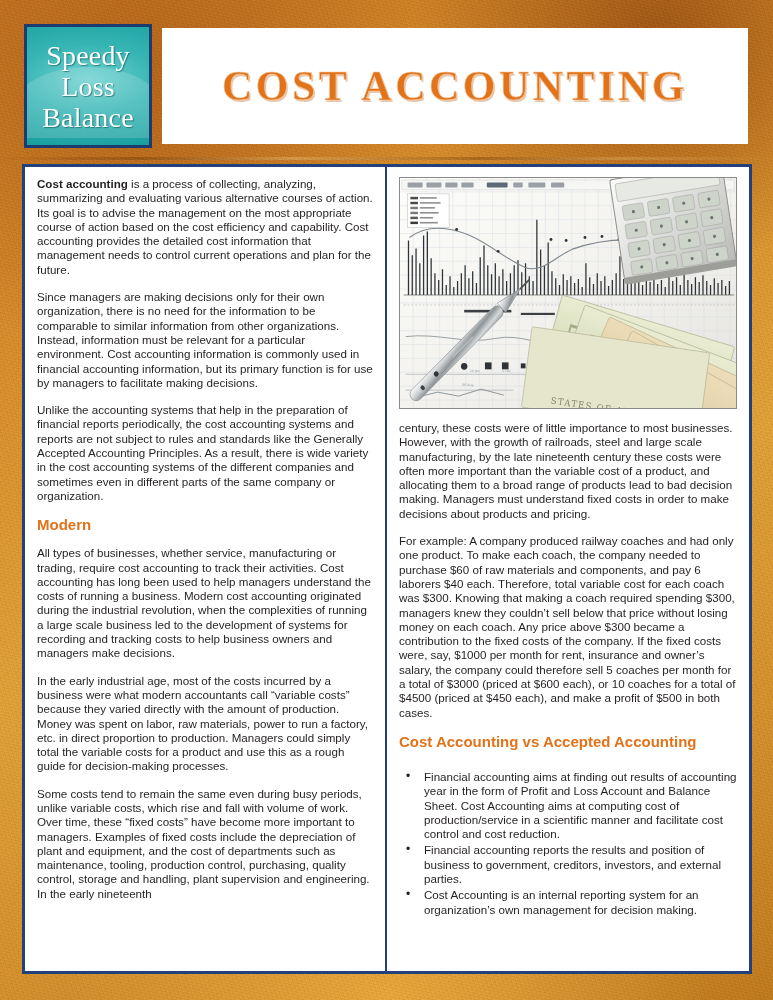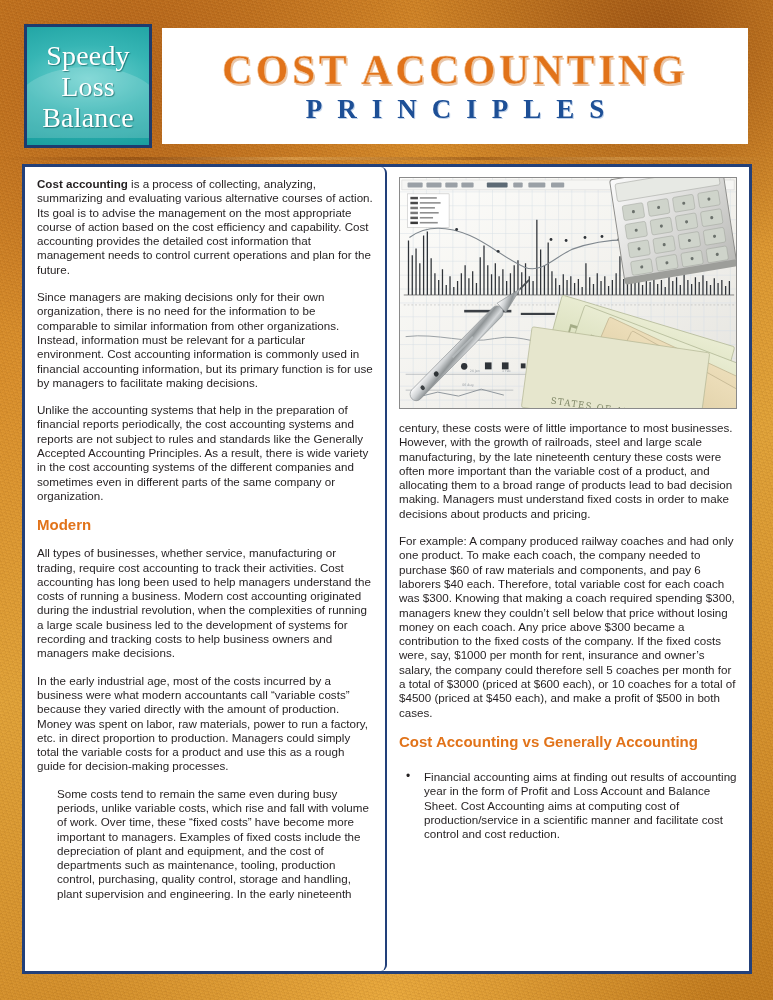--- a/index.html
+++ b/index.html
@@ -125,32 +125,31 @@
     width: 730px; height: 810px;
     background: #ffffff;
     border: 3px solid #22407a;
     display: flex;
   }
 
   .col {
     width: 50%;
     padding: 10px 12px 8px 12px;
     position: relative;
-    border-radius: 6px;
   }
   .col-left  { border-right: 2px solid #22407a; }
 
   p.body-text, li.body-text {
     font-size: 11.6px;
     line-height: 14.3px;
     color: #231f20;
     text-align: left;
     margin-bottom: 13px;
   }
-  p.body-text:last-child { margin-bottom: 0; margin-left: 20px; }
+  p.body-text:last-child { margin-bottom: 0; }
   .lead-term { font-weight: bold; }
 
   h2.section-heading {
     font-size: 15px;
     font-weight: bold;
     color: #e1731a;
     margin: 4px 0 12px 0;
     line-height: 18px;
   }
 
@@ -194,21 +193,20 @@
 <div class="header">
 
   <div class="logo-box">
     <span class="logo-word">Speedy</span>
     <span class="logo-word">Loss</span>
     <span class="logo-word">Balance</span>
   </div>
 
   <div class="title-box">
     <div class="title-main">COST ACCOUNTING</div>
-    <div class="title-sub">PRINCIPLES</div>
   </div>
 
 </div>
 
 <div class="card">
 
   <div class="col col-left">
 
     <p class="body-text"><span class="lead-term">Cost accounting</span><span> is a process of collecting, analyzing, summarizing and evaluating various alternative courses of action. Its goal is to advise the management on the most appropriate course of action based on the cost efficiency and capability. Cost accounting provides the detailed cost information that management needs to control current operations and plan for the future.</span></p>
 
@@ -407,21 +405,23 @@
               <text x="30" y="74" font-family="DejaVu Serif, serif" font-size="9" fill="#7e8666" letter-spacing="1.4">STATES OF AMERICA</text>
             </g>
           </g>
         </g>
       </svg>
     </div>
 
     <p class="body-text">century, these costs were of little importance to most businesses. However, with the growth of railroads, steel and large scale manufacturing, by the late nineteenth century these costs were often more important than the variable cost of a product, and allocating them to a broad range of products lead to bad decision making. Managers must understand fixed costs in order to make decisions about products and pricing.</p>
     <p class="body-text">For example: A company produced railway coaches and had only one product. To make each coach, the company needed to purchase $60 of raw materials and components, and pay 6 laborers $40 each. Therefore, total variable cost for each coach was $300. Knowing that making a coach required spending $300, managers knew they couldn’t sell below that price without losing money on each coach. Any price above $300 became a contribution to the fixed costs of the company. If the fixed costs were, say, $1000 per month for rent, insurance and owner’s salary, the company could therefore sell 5 coaches per month for a total of $3000 (priced at $600 each), or 10 coaches for a total of $4500 (priced at $450 each), and make a profit of $500 in both cases.</p>
 
-    <h2 class="section-heading">Cost Accounting vs Generally Accounting</h2>
+    <h2 class="section-heading">Cost Accounting vs Accepted Accounting</h2>
 
     <ul class="bullet-list">
       <li class="body-text">Financial accounting aims at finding out results of accounting year in the form of Profit and Loss Account and Balance Sheet. Cost Accounting aims at computing cost of production/service in a scientific manner and facilitate cost control and cost reduction.</li>
+      <li class="body-text">Financial accounting reports the results and position of business to government, creditors, investors, and external parties.</li>
+      <li class="body-text">Cost Accounting is an internal reporting system for an organization’s own management for decision making.</li>
     </ul>
 
   </div>
 
 </div>
 
 </body></html>

